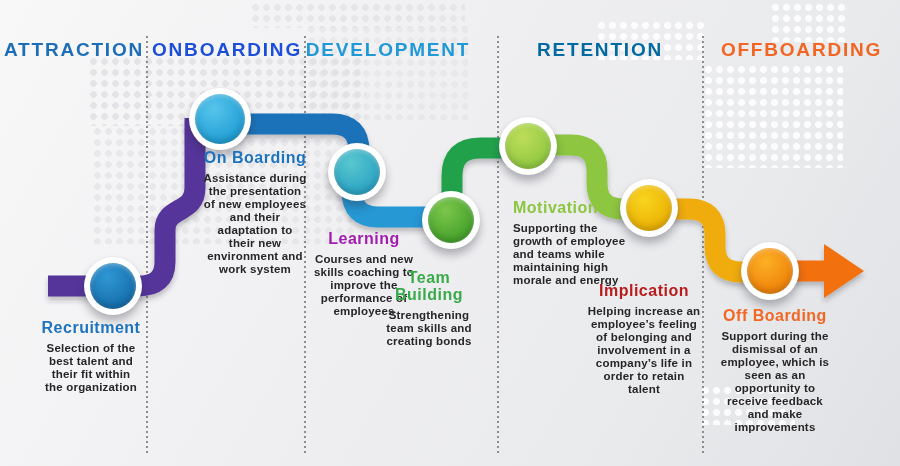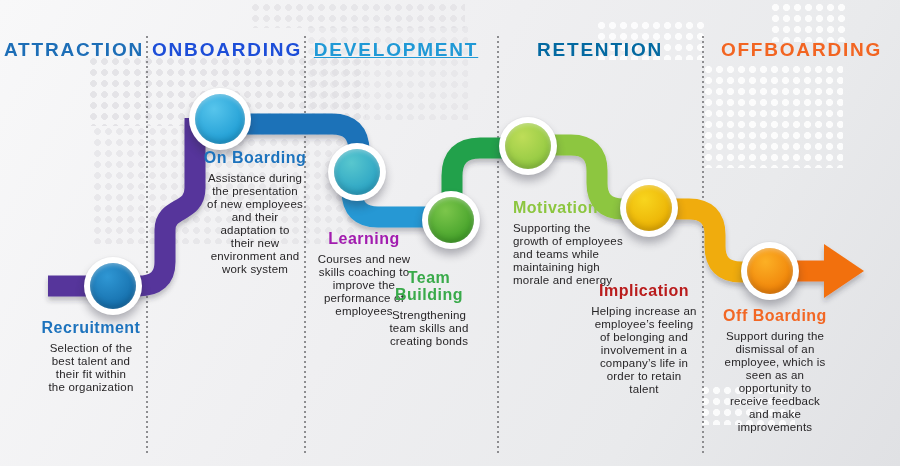--- a/index.html
+++ b/index.html
@@ -53,21 +53,21 @@
   .inner.c-offboarding{background:radial-gradient(circle at 40% 30%,#fcb025,#ee7d05 82%);}
 
   
   .stage-text{position:absolute;text-align:center;}
   .stage-text.align-left{text-align:left;margin-left:8px;}
   .stage-label{
     font-size:16px;font-weight:bold;line-height:17px;white-space:pre-line;
     letter-spacing:.5px;
   }
   .stage-desc{
-    margin-top:6px;font-size:11.5px;font-weight:normal;line-height:13px;
+    margin-top:6px;font-size:11.5px;font-weight:bold;line-height:13px;
     color:#272527;white-space:pre-line;letter-spacing:.2px;
   }
 </style>
 </head>
 <body>
 
 <div class="stage">
 
   <div class="dots" style="left:250px;top:2px;width:215px;height:26px;opacity:.65;"></div>
   <div class="dots" style="left:88px;top:56px;width:278px;height:70px;opacity:.8;"></div>
@@ -78,21 +78,21 @@
   <div class="dots light" style="left:770px;top:2px;width:76px;height:40px;"></div>
   <div class="dots light" style="left:700px;top:385px;width:95px;height:40px;"></div>
 
   <div class="divider" style="left:146px;"></div>
   <div class="divider" style="left:304px;"></div>
   <div class="divider" style="left:497px;"></div>
   <div class="divider" style="left:702px;"></div>
 
   <div class="header" style="left: 0px; width: 148px; color: rgb(29, 110, 183);">ATTRACTION</div>
   <div class="header" style="left: 148px; width: 158px; color: #1d4ed8;">ONBOARDING</div>
-  <div class="header" style="left: 300px; width: 192px; color: rgb(32, 153, 214); text-decoration: underline;">DEVELOPMENT</div>
+  <div class="header" style="left: 292px; width: 192px; color: rgb(32, 153, 214);">DEVELOPMENT</div>
   <div class="header" style="left: 497px; width: 206px; color: #0369a1;">RETENTION</div>
   <div class="header" style="left: 703px; width: 197px; color: rgb(242, 101, 34);">OFFBOARDING</div>
 
   <svg class="path-layer" width="900" height="466" viewBox="0 0 900 466">
     <defs>
       <filter id="pshadow" x="-20%" y="-20%" width="140%" height="160%">
         <feDropShadow dx="0" dy="4" stdDeviation="2.5" flood-color="#2e2e3e" flood-opacity="0.28"></feDropShadow>
       </filter>
     </defs>
     <g filter="url(#pshadow)" fill="none" stroke-width="21" stroke-linecap="butt">
@@ -162,21 +162,21 @@
     <div class="stage-label" style="color: rgb(57, 170, 74);">Team
 Building</div>
     <div class="stage-desc">Strengthening
 team skills and
 creating bonds</div>
   </div>
 
   <div class="stage-text align-left" style="left:505px;top:199px;width:130px;">
     <div class="stage-label" style="color: rgb(140, 198, 63);">Motivation</div>
     <div class="stage-desc">Supporting the
-growth of employees
+growth of employee
 and teams while
 maintaining high
 morale and energy</div>
   </div>
 
   <div class="stage-text" style="left:582px;top:282px;width:124px;">
     <div class="stage-label" style="color: #b91c1c;">Implication</div>
     <div class="stage-desc">Helping increase an
 employee’s feeling
 of belonging and

